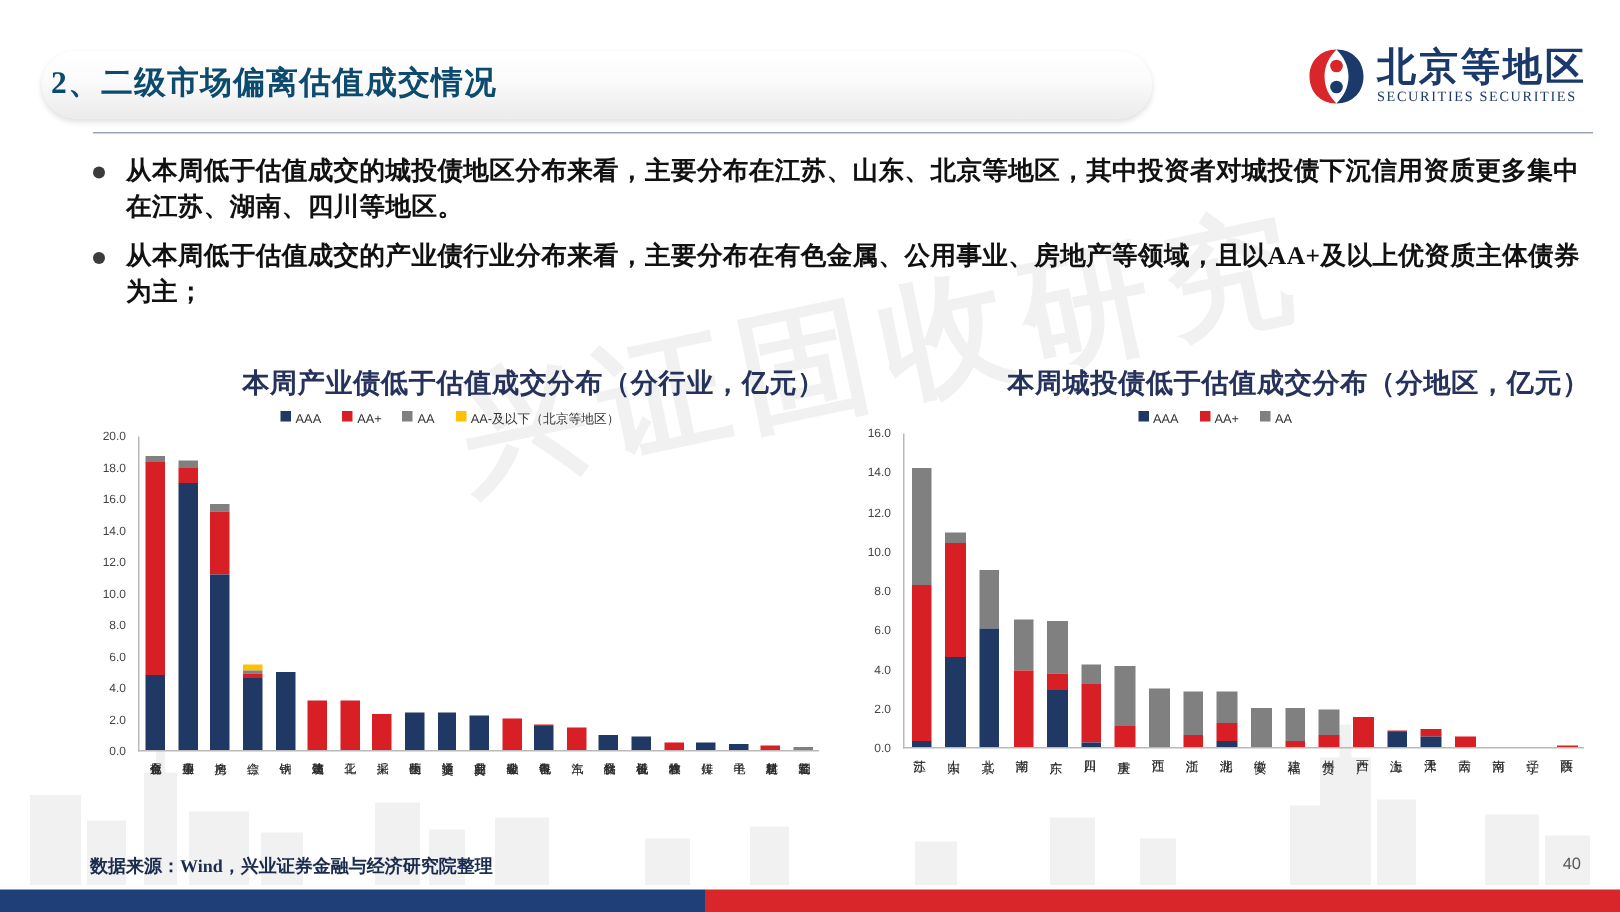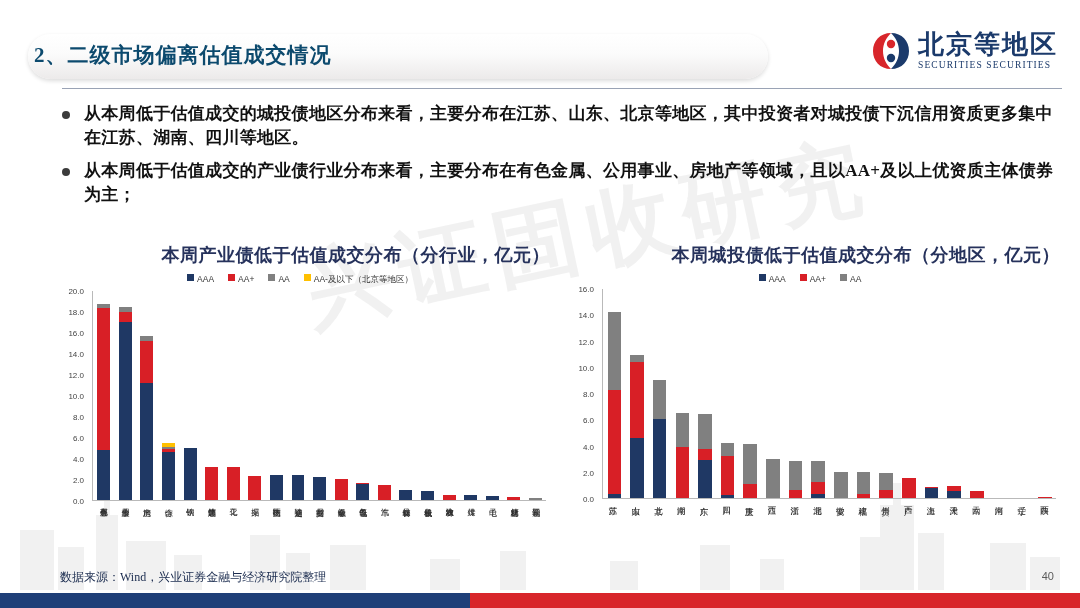--- a/index.html
+++ b/index.html
@@ -230,21 +230,21 @@
   }
   #chart-right .xtick { font-size: 8.5px; }
 
   
   .footer-note {
     position: absolute;
     left: 60px;
     bottom: 22px;
     font-size: 12px;
     color: #1b2c4f;
-    font-weight: normal;
+    font-weight: bold;
     font-family: "Liberation Serif", serif;
   }
   .page-num {
     position: absolute;
     right: 26px;
     bottom: 26px;
     font-size: 11px;
     color: #5a5a5a;
     font-family: "Liberation Sans", sans-serif;
   }

